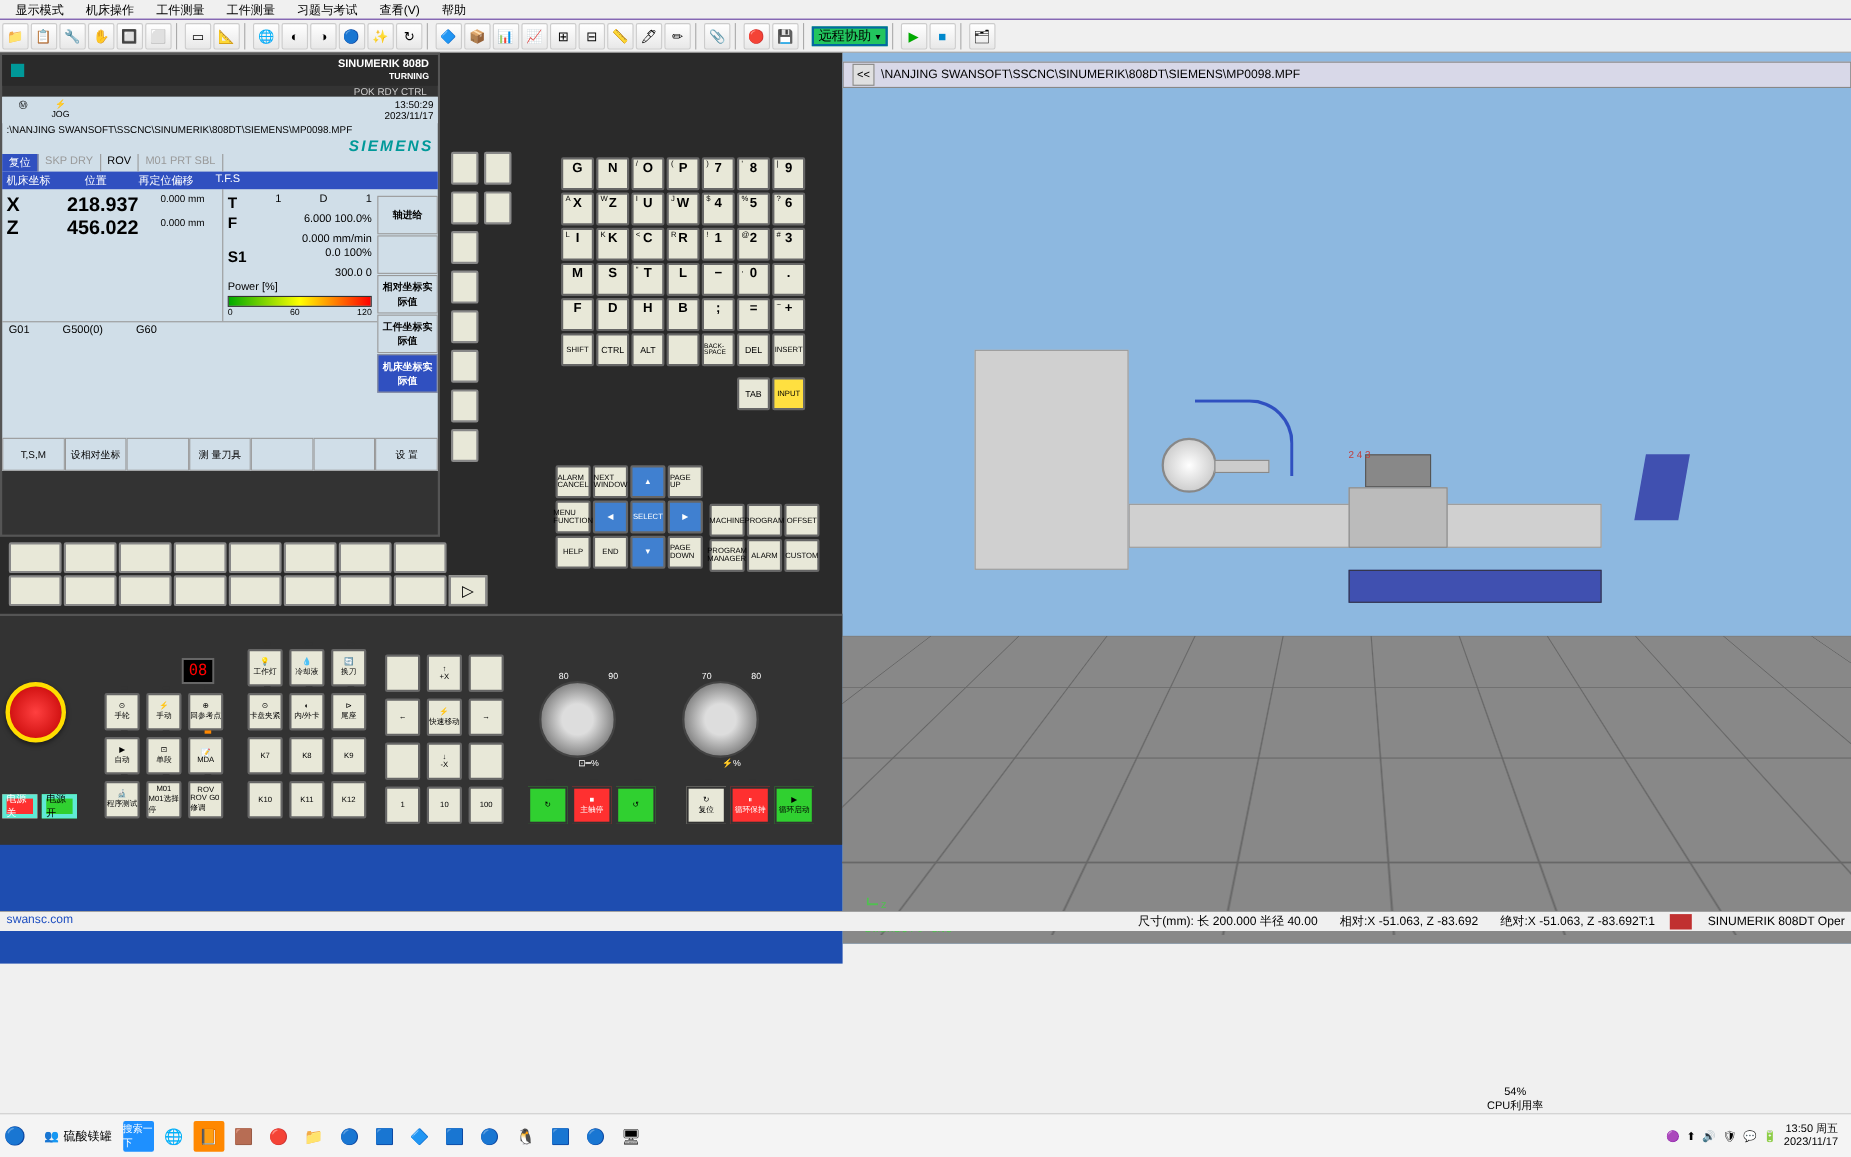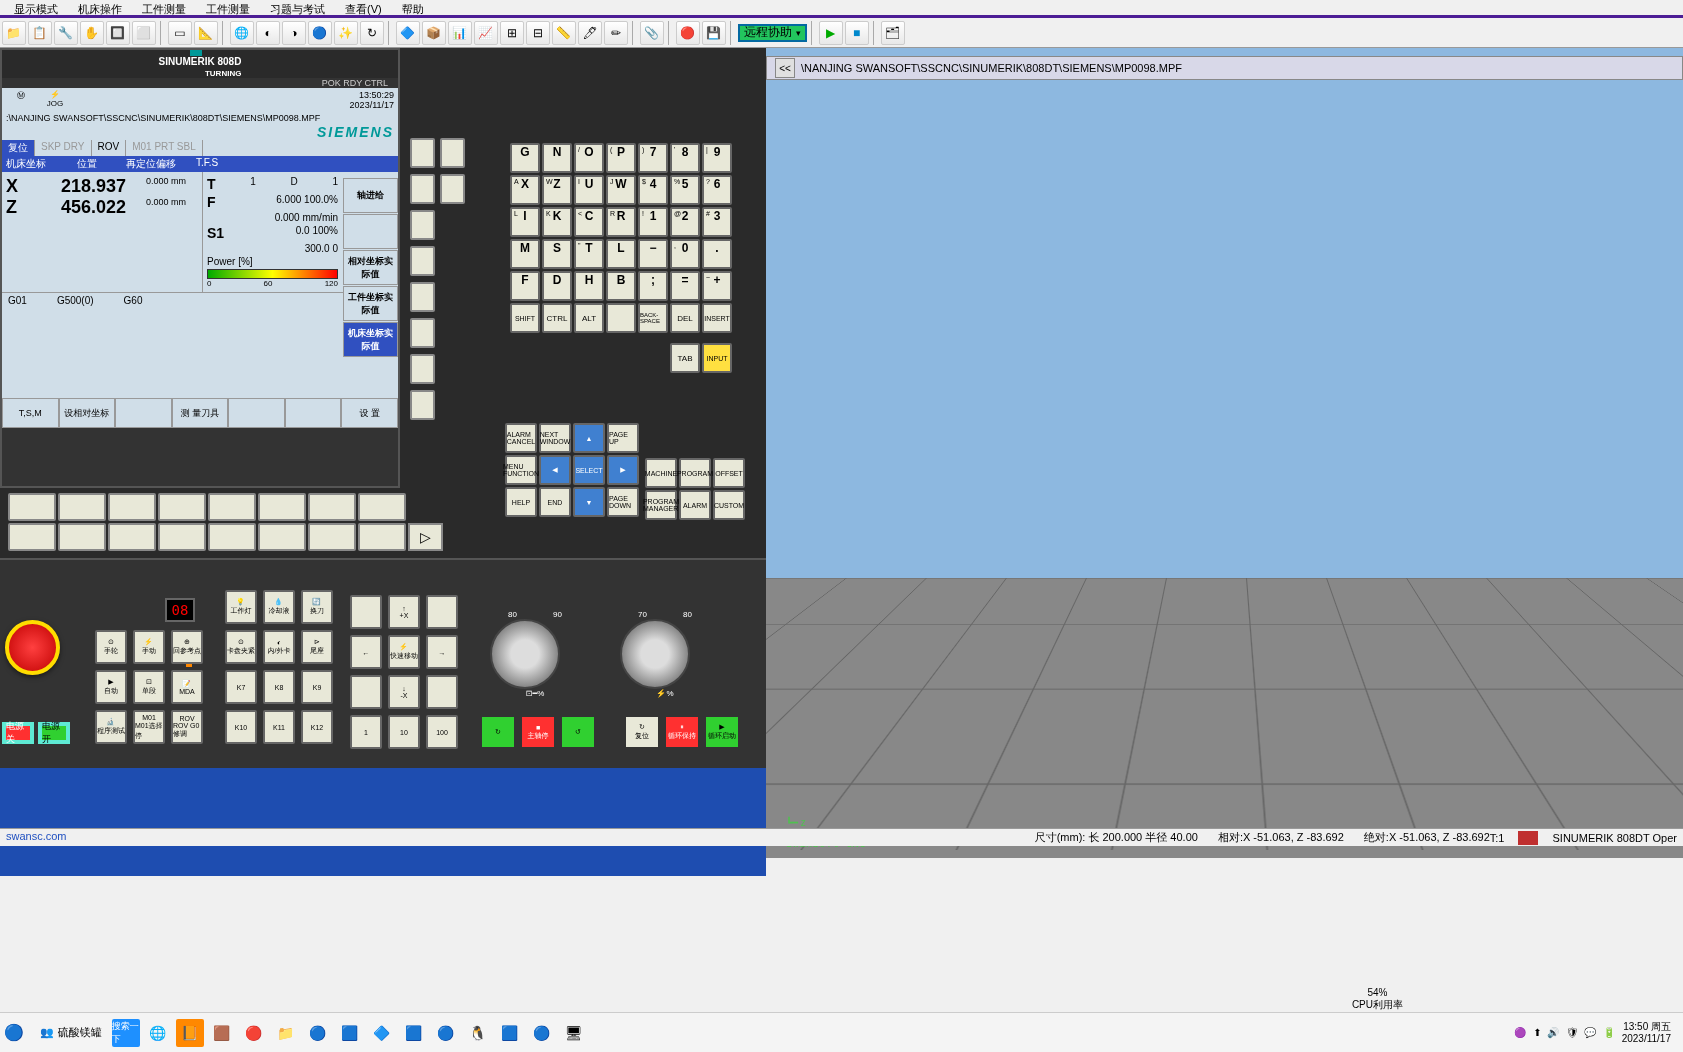--- a/index.html
+++ b/index.html
@@ -1,37 +1,37 @@
 <!DOCTYPE html>
 <html><head>
 <meta charset="utf-8">
 <style>
 * { margin: 0; padding: 0; box-sizing: border-box; font-family: "Microsoft YaHei", Arial, sans-serif; }
 body { background: #f0f0f0; width: 1683px; height: 1052px; overflow: hidden; position: relative; }
 
 
-.menubar { height: 18px; background: #f0f0f0; border-bottom: 3px solid #4c1d95; display: flex; padding-left: 4px; font-size: 11px; }
+.menubar { height: 18px; background: #f0f0f0; border-bottom: 1px solid #4c1d95; display: flex; padding-left: 4px; font-size: 11px; }
 .menubar span { padding: 2px 10px; cursor: pointer; }
 
 
 .toolbar { height: 30px; background: #f0f0f0; border-bottom: 1px solid #999; display: flex; align-items: center; padding: 2px; gap: 2px; }
 .tbtn { width: 24px; height: 24px; border: 1px solid #ccc; background: linear-gradient(#fff,#e8e8e8); border-radius: 2px; display: flex; align-items: center; justify-content: center; font-size: 12px; cursor: pointer; }
 .tsep { width: 4px; height: 24px; border-left: 1px solid #aaa; margin: 0 2px; }
 .combo { height: 18px; border: 2px solid #0369a1; background: #22c55e; font-size: 12px; padding: 0 4px; display: flex; align-items: center; }
 .combo::after { content: "▾"; margin-left: 4px; font-size: 9px; }
 
 
 .main { display: flex; height: 810px; }
 
 
 .cnc-panel { width: 766px; background: #2a2a2a; position: relative; }
 
 
 .screen-frame { position: absolute; left: 0; top: 0; width: 400px; height: 440px; background: #333; border: 2px solid #555; }
-.screen-header { height: 28px; background: #2a2a2a; color: #fff; display: flex; align-items: center; padding: 0 8px; font-size: 10px; flex-direction: column; }
+.screen-header { height: 28px; background: #2a2a2a; color: #fff; display: flex; align-items: center; padding: 0 8px; font-size: 10px; }
 .screen-header .brand { flex: 1; text-align: right; font-weight: bold; }
 .pok-row { font-size: 9px; color: #ccc; text-align: right; padding-right: 10px; }
 .screen-body { background: #d0dee8; height: 340px; position: relative; font-size: 11px; }
 .top-info { display: flex; justify-content: space-between; padding: 2px 4px; background: #d0dee8; }
 .jog-icon { width: 30px; text-align: center; font-size: 8px; }
 .datetime { font-size: 9px; text-align: right; }
 .siemens-logo { color: #009999; font-size: 14px; font-weight: bold; font-style: italic; letter-spacing: 2px; text-align: right; padding-right: 4px; }
 .path-line { font-size: 9px; padding: 1px 4px; overflow: hidden; white-space: nowrap; }
 .status-row { display: flex; height: 16px; }
 .status-row .cell { padding: 1px 6px; font-size: 10px; border-right: 1px solid #999; }
@@ -598,20 +598,32 @@
   </div>
 
   <div class="viewport">
     <div class="vp-header">
       <div class="vp-collapse">&lt;&lt;</div>
       <span>\NANJING SWANSOFT\SSCNC\SINUMERIK\808DT\SIEMENS\MP0098.MPF</span>
     </div>
     <div class="floor">
         <div class="floor-grid"></div>
       </div>
+    <div class="lathe-body">
+      <div class="lathe-base"></div>
+      <div class="lathe-bed"></div>
+      <div class="chuck"></div>
+      <div class="spindle-nose"></div>
+      <div class="coolant-hose"></div>
+      <div class="turret"></div>
+      <div class="turret-labels">2  4 3</div>
+      <div class="carriage"></div>
+      <div class="carriage-blue"></div>
+      <div class="tailstock"></div>
+    </div>
     <div class="axis-gizmo">┗━ <span>z</span></div>
     <div class="swansoft-label">SwanSoft CNC</div>
   </div>
 </div>
 
 <div class="status1">
   <div class="left">swansc.com</div>
   <div class="mid">
     <span>尺寸(mm): 长 200.000 半径  40.00</span>
     <span>相对:X   -51.063, Z   -83.692</span>

